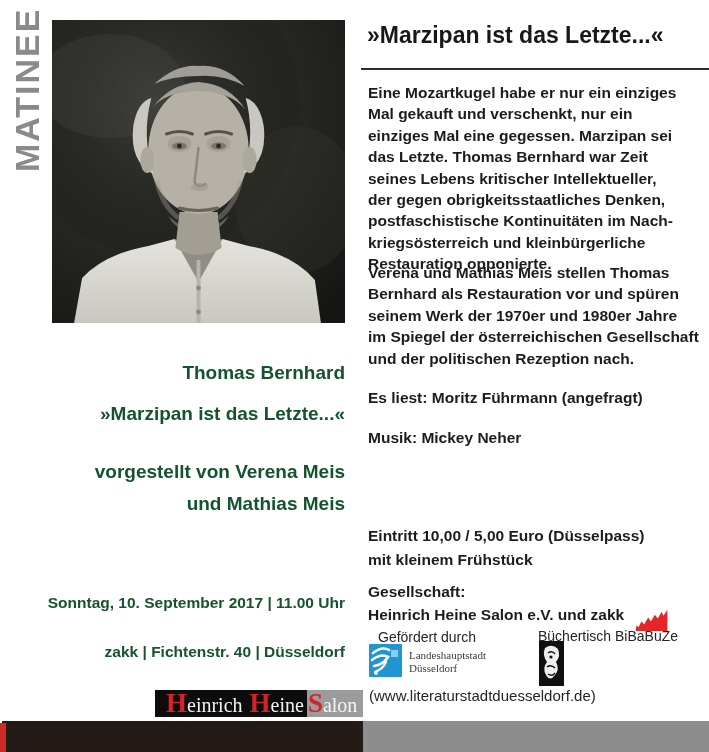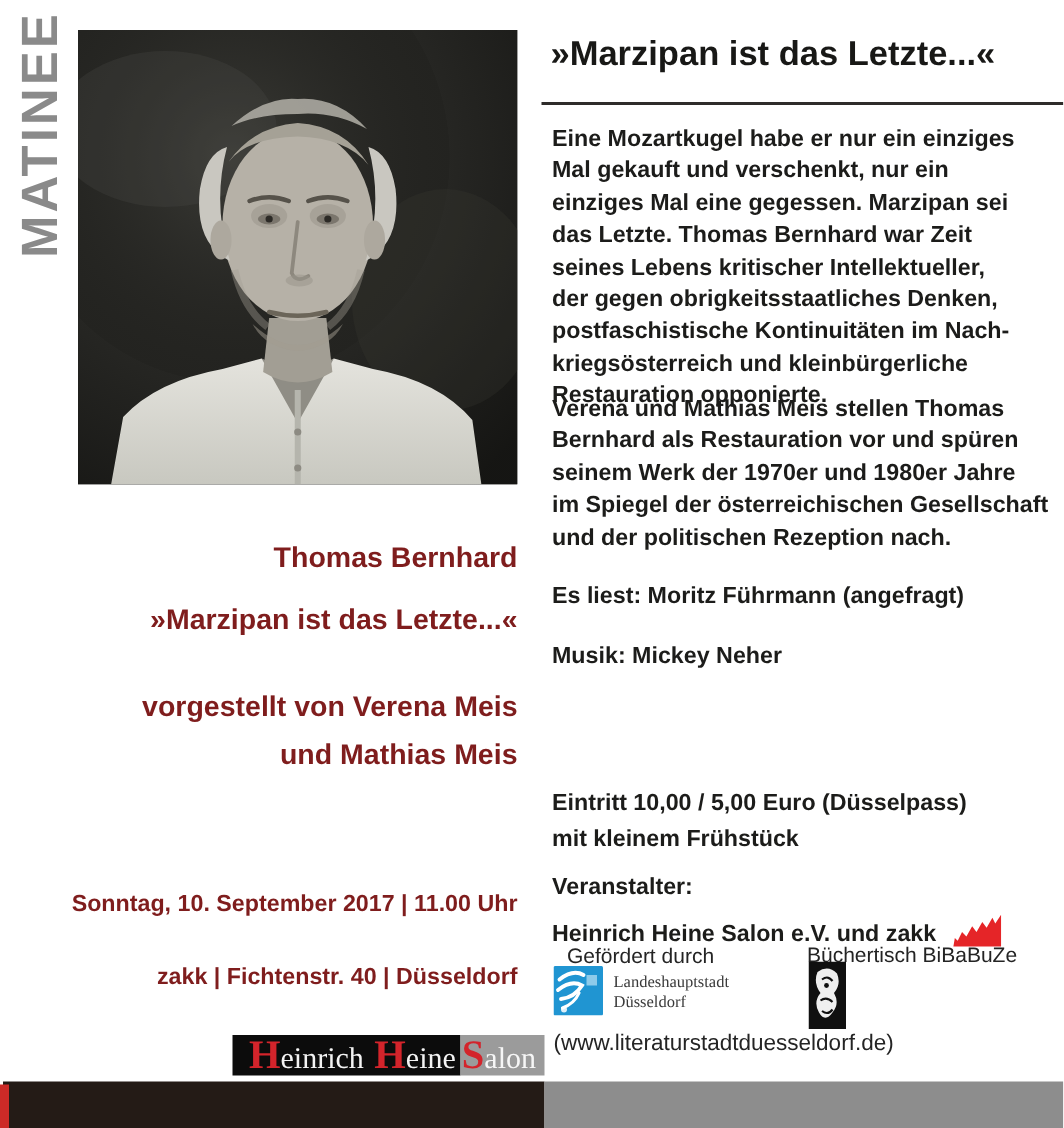--- a/index.html
+++ b/index.html
@@ -8,21 +8,21 @@
     font-family:"Liberation Sans",sans-serif;color:#1c1c1a;overflow:hidden;
   }
   
   .matinee{
     position:absolute;left:-49px;top:76px;width:152px;height:40px;
     transform:rotate(-90deg);text-align:center;
     font-size:34px;font-weight:bold;letter-spacing:2px;color:#8a8a8a;line-height:40px;
   }
   .photo{position:absolute;left:52px;top:20px;width:293px;height:303px;}
   .photo svg{display:block;width:100%;height:100%;}
-  .ltxt{position:absolute;left:30px;width:315px;text-align:right;font-weight:bold;color:#7f1d1d;}
+  .ltxt{position:absolute;left:30px;width:315px;text-align:right;font-weight:bold;color:#14532d;}
   .author{top:362px;font-size:19px;}
   .worktitle{top:403px;font-size:19px;}
   .presenter1{top:461px;font-size:19px;}
   .presenter2{top:493px;font-size:19px;}
   .dateline{top:594px;font-size:15.5px;}
   .admline{top:619px;font-size:15.5px;}
   .venueline{top:643px;font-size:15.5px;}
   
   .hhs{position:absolute;left:155px;top:690px;height:27px;display:flex;align-items:stretch;
        font-family:"Liberation Serif",serif;}
@@ -38,21 +38,21 @@
   .rpara{position:absolute;left:368px;width:341px;font-size:15.5px;font-weight:bold;
          line-height:21.4px;white-space:pre-line;color:#1c1c1a;}
   .p1{top:82px;}
   .p2{top:262px;}
   .rline{position:absolute;left:368px;font-size:15.5px;font-weight:bold;color:#1c1c1a;}
   .reader{top:389px;}
   .music{top:429px;}
   .price{top:527px;}
   .breakfast{top:551px;}
   .orglabel{top:583px;}
-  .orgline{top:606px;display:flex;align-items:flex-end;}
+  .orgline{top:606px;display:flex;align-items:flex-start;}
   .zakk{margin-left:9px;width:36px;height:26px;}
   .small{position:absolute;font-weight:normal;font-size:14px;color:#242424;}
   .funded{left:378px;top:629px;}
   .booktable{left:538px;top:628px;}
   .citylogo{position:absolute;left:369px;top:644px;width:33px;height:33px;}
   .cityname{position:absolute;left:409px;top:649px;font-family:"Liberation Serif",serif;
             font-size:11px;line-height:13px;color:#3a3a3a;white-space:pre-line;}
   .bbz{position:absolute;left:539px;top:641px;width:25px;height:45px;}
   .url{left:369px;top:687px;font-size:15px;}
   
@@ -160,21 +160,21 @@
 Restauration opponierte.</div>
   <div class="rpara p2">Verena und Mathias Meis stellen Thomas
 Bernhard als Restauration vor und spüren
 seinem Werk der 1970er und 1980er Jahre
 im Spiegel der österreichischen Gesellschaft
 und der politischen Rezeption nach.</div>
   <div class="rline music">Musik: Mickey Neher</div>
   <div class="rline reader">Es liest: Moritz Führmann (angefragt)</div>
   <div class="rline price">Eintritt 10,00 / 5,00 Euro (Düsselpass)</div>
   <div class="rline breakfast">mit kleinem Frühstück</div>
-  <div class="rline orglabel">Veranstalter:</div>
+  <div class="rline orglabel">Gesellschaft:</div>
   <div class="rline orgline">
     <span>Heinrich Heine Salon e.V. und zakk</span>
     <svg class="zakk" viewBox="0 0 36 27">
       <path d="M2,26 L35,26 L35,4 L31,10 L29,6 L25,13 L22,9 L18,16 L15,12 L11,19 L8,16 L5,22 L3,20 Z" fill="#e52528"></path>
     </svg>
   </div>
 
   <div class="small funded">Gefördert durch</div>
   <div class="small booktable">Büchertisch BiBaBuZe</div>
 

